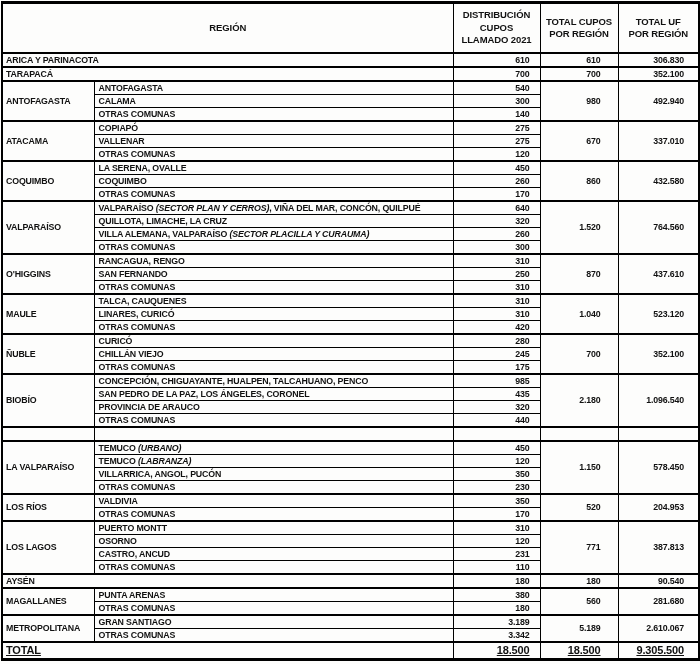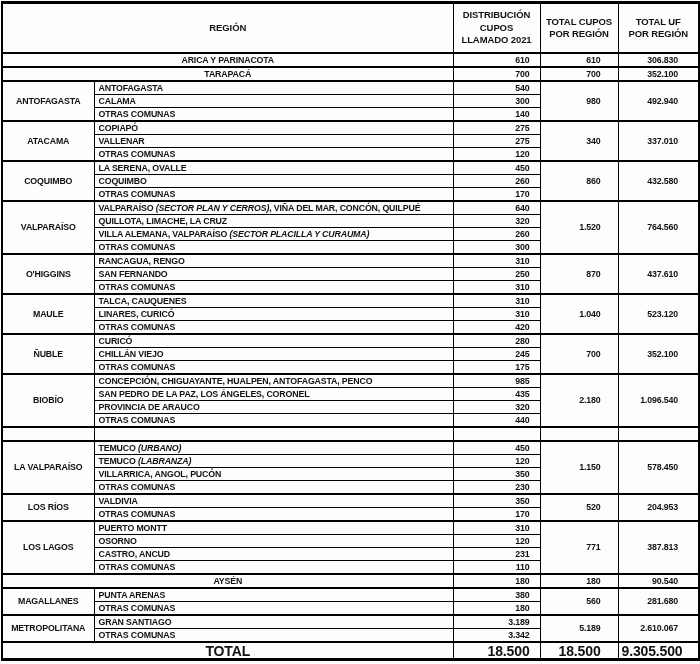--- a/index.html
+++ b/index.html
@@ -52,29 +52,30 @@
     letter-spacing: -0.15px;
     height: 12px;
     line-height: 1;
     padding: 0 3px;
     vertical-align: middle;
     white-space: nowrap;
     overflow: hidden;
     background: #fdfdfc;
   }
   tr.group-start td { border-top: 2px solid #000; }
-  td.region-cell  { text-align: center; }
+  td.region-cell  { text-align: left; }
   td.commune-cell { text-align: left; padding-left: 4px; }
   td.commune-cell i { }
   td.dist-cell  { text-align: right; padding-right: 10px; }
   td.cupos-cell { text-align: right; padding-right: 17px; }
-  td.uf-cell    { text-align: right; padding-right: 20px; }
+  td.uf-cell    { text-align: right; padding-right: 14px; }
   tr.total-row td {
     height: 15px;
-    font-size: 14px;
+    font-size: 11px;
+    text-decoration: underline;
   }
 </style>
 </head>
 <body>
 
 <div class="page">
   <table class="quota">
     <colgroup>
       <col class="c-region">
       <col class="c-commune">
@@ -119,21 +120,21 @@
           <td class="dist-cell">300</td>
         </tr>
         <tr>
           <td class="commune-cell">OTRAS COMUNAS</td>
           <td class="dist-cell">140</td>
         </tr>
         <tr class="group-start">
           <td class="region-cell" rowspan="3">ATACAMA</td>
           <td class="commune-cell">COPIAPÓ</td>
           <td class="dist-cell">275</td>
-          <td class="cupos-cell" rowspan="3">340</td>
+          <td class="cupos-cell" rowspan="3">670</td>
           <td class="uf-cell" rowspan="3">337.010</td>
         </tr>
         <tr>
           <td class="commune-cell">VALLENAR</td>
           <td class="dist-cell">275</td>
         </tr>
         <tr>
           <td class="commune-cell">OTRAS COMUNAS</td>
           <td class="dist-cell">120</td>
         </tr>
@@ -211,21 +212,21 @@
         <tr>
           <td class="commune-cell">CHILLÁN VIEJO</td>
           <td class="dist-cell">245</td>
         </tr>
         <tr>
           <td class="commune-cell">OTRAS COMUNAS</td>
           <td class="dist-cell">175</td>
         </tr>
         <tr class="group-start">
           <td class="region-cell" rowspan="4">BIOBÍO</td>
-          <td class="commune-cell">CONCEPCIÓN, CHIGUAYANTE, HUALPEN, ANTOFAGASTA, PENCO</td>
+          <td class="commune-cell">CONCEPCIÓN, CHIGUAYANTE, HUALPEN, TALCAHUANO, PENCO</td>
           <td class="dist-cell">985</td>
           <td class="cupos-cell" rowspan="4">2.180</td>
           <td class="uf-cell" rowspan="4">1.096.540</td>
         </tr>
         <tr>
           <td class="commune-cell">SAN PEDRO DE LA PAZ, LOS ÁNGELES, CORONEL</td>
           <td class="dist-cell">435</td>
         </tr>
         <tr>
           <td class="commune-cell">PROVINCIA DE ARAUCO</td>

